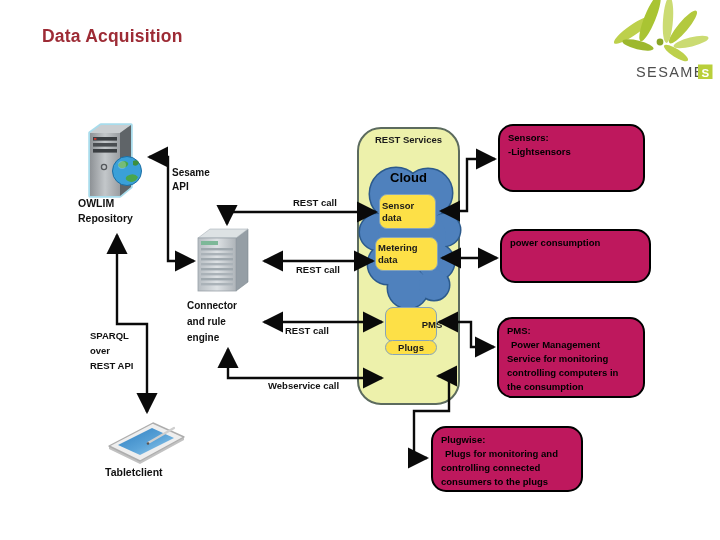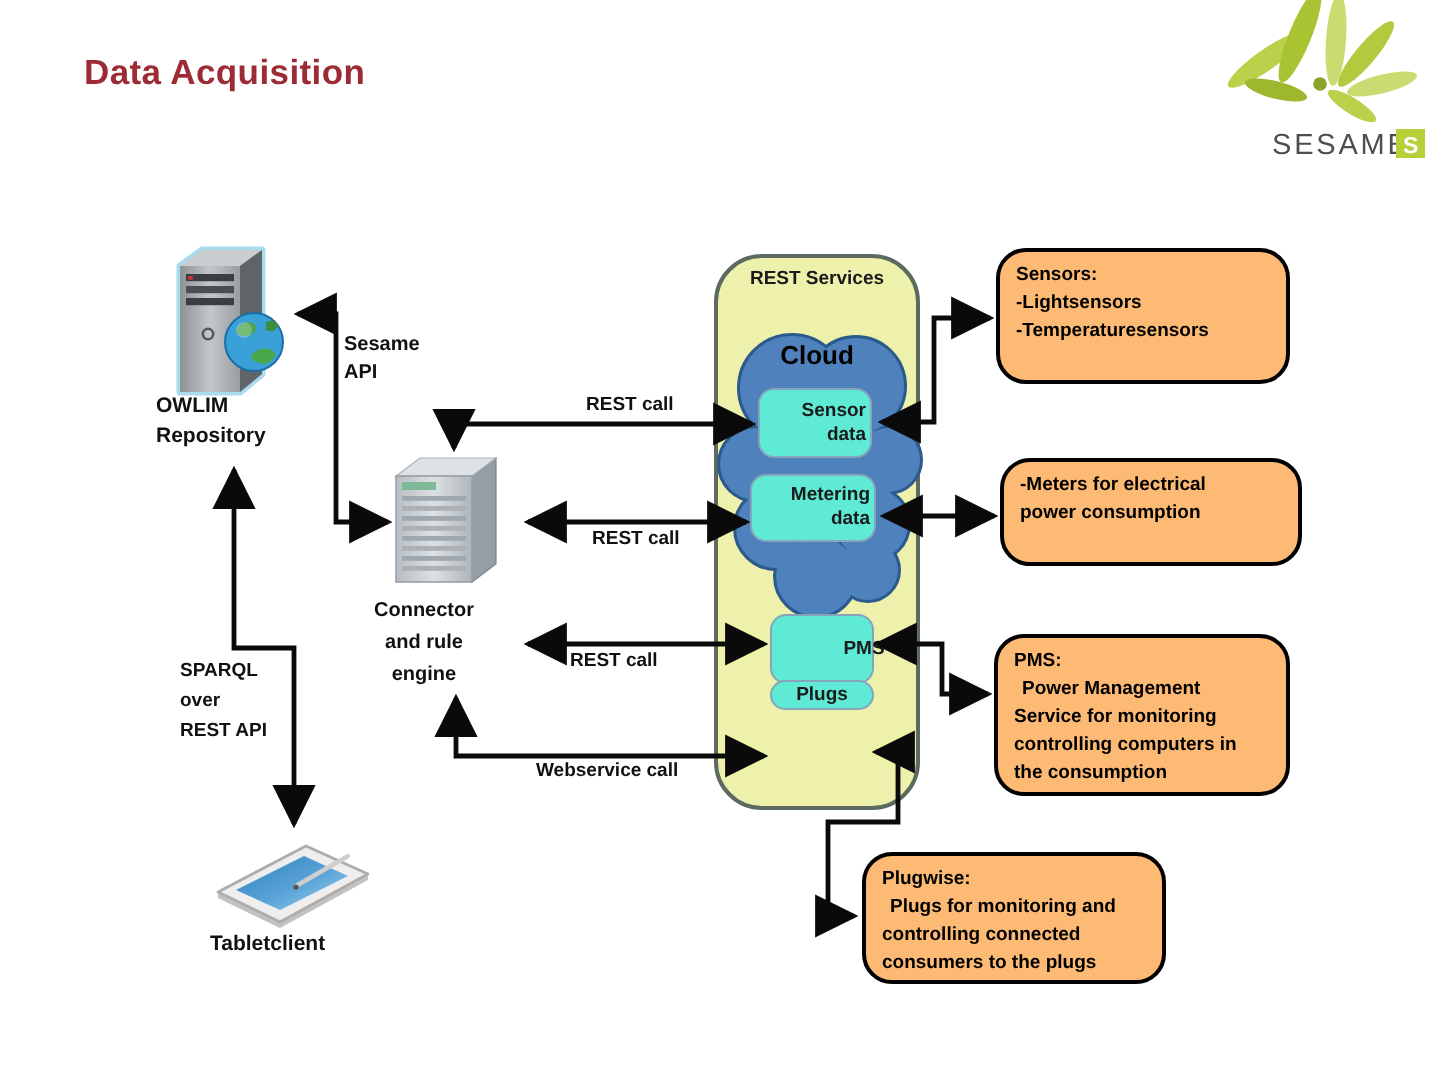--- a/index.html
+++ b/index.html
@@ -22,45 +22,45 @@
     font-weight:bold;color:#1a1a1a;z-index:3;
   }
   #cloud-label{
     left:357px;top:170px;width:103px;text-align:center;font-size:13px;
     font-weight:bold;color:#000;z-index:3;
   }
   svg.layer{position:absolute;left:0;top:0;z-index:2;pointer-events:none;}
   svg#art-layer{z-index:5;}
   
   .cloudbox{
-    background:#5eead4;border:1.8px solid #86a4ba;border-radius:8px;
-    display:flex;align-items:center;justify-content:center;text-align:right;
+    background:#fde047;border:1.8px solid #86a4ba;border-radius:8px;
+    display:flex;align-items:center;justify-content:center;text-align:left;
     font-size:9.5px;font-weight:bold;color:#1a1a1a;line-height:12px;z-index:3;
     padding:2px;box-sizing:border-box;
   }
   #box-sensor{left:379px;top:194px;width:57px;height:35px;}
   #box-metering{left:375px;top:237px;width:63px;height:34px;}
   #box-pms{left:385px;top:307px;width:52px;height:35px;padding-left:44px;}
   #box-plugs{left:385px;top:340px;width:52px;height:15px;}
   
   .callout{
-    background:#fdba74;border:2.2px solid #000;border-radius:15px;
+    background:#be185d;border:2.2px solid #000;border-radius:15px;
     padding:5px 8px;font-size:9.5px;font-weight:bold;color:#000;
     line-height:14px;z-index:3;box-sizing:border-box;
   }
   .callout .ind{padding-left:4px;}
   #co-sensors{left:498px;top:124px;width:147px;height:68px;}
   #co-meters{left:500px;top:229px;width:151px;height:54px;}
   #co-pms{left:497px;top:317px;width:148px;height:81px;}
   #co-plugwise{left:431px;top:426px;width:152px;height:66px;}
   
   .dlabel{font-weight:bold;color:#111;z-index:4;}
   #lb-owlim{left:78px;top:196px;font-size:10.5px;line-height:15px;}
   #lb-sesame{left:172px;top:166px;font-size:10px;line-height:14px;}
-  #lb-connector{left:187px;top:298px;font-size:10px;line-height:16px;text-align:center;}
+  #lb-connector{left:187px;top:298px;font-size:10px;line-height:16px;}
   #lb-sparql{left:90px;top:328px;font-size:9.5px;line-height:15px;}
   #lb-tablet{left:105px;top:466px;font-size:10.5px;}
   .elabel{font-size:9.5px;font-weight:bold;color:#111;z-index:4;}
   #el-rest1{left:293px;top:197px;}
   #el-rest2{left:296px;top:264px;}
   #el-rest3{left:285px;top:325px;}
   #el-web{left:268px;top:380px;}
 </style>
 </head>
 <body>
@@ -97,24 +97,22 @@
 </svg>
 
 <div class="abs cloudbox" id="box-sensor">Sensor data</div>
 <div class="abs cloudbox" id="box-metering">Metering data</div>
 <div class="abs cloudbox" id="box-pms">PMS</div>
 <div class="abs cloudbox" id="box-plugs">Plugs</div>
 
 <div class="abs callout" id="co-sensors">
   <div>Sensors:</div>
   <div>-Lightsensors</div>
-  <div>-Temperaturesensors</div>
 </div>
 <div class="abs callout" id="co-meters">
-  <div>-Meters for electrical</div>
   <div>power consumption</div>
 </div>
 <div class="abs callout" id="co-pms">
   <div>PMS:</div>
   <div class="ind">Power Management</div>
   <div>Service for monitoring</div>
   <div>controlling computers in</div>
   <div>the consumption</div>
 </div>
 <div class="abs callout" id="co-plugwise">

